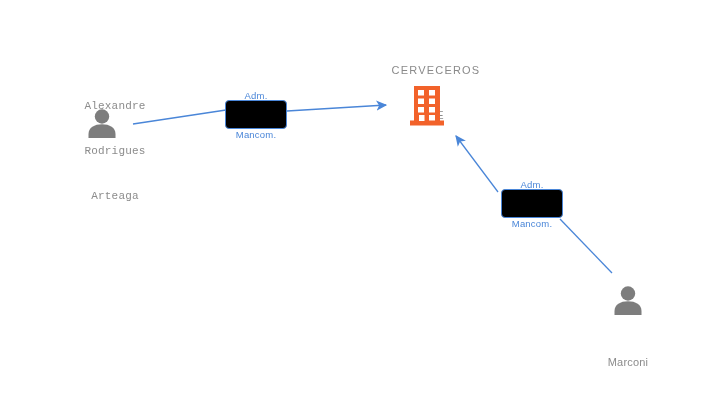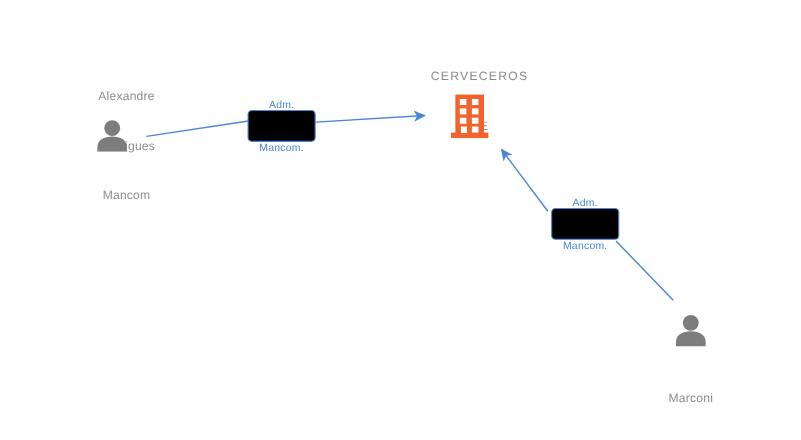--- a/index.html
+++ b/index.html
@@ -122,24 +122,24 @@
       <rect x="19" y="5" width="6" height="5.5" fill="#ffffff"></rect>
       <rect x="8" y="13.5" width="6" height="5.5" fill="#ffffff"></rect>
       <rect x="19" y="13.5" width="6" height="5.5" fill="#ffffff"></rect>
       <rect x="8" y="22" width="6" height="5.5" fill="#ffffff"></rect>
       <rect x="19" y="22" width="6" height="5.5" fill="#ffffff"></rect>
       <rect x="9" y="30" width="5.5" height="6" fill="#ffffff"></rect>
       <rect x="19" y="30" width="6" height="5.5" fill="#ffffff"></rect>
     </svg>
   </div>
 
-  <div class="node-label" style="left:35px; top:51px; width:160px;">
+  <div class="node-label" style="left:35px; top:69px; width:160px;font-family:Liberation Mono, monospace;">
     <div>Alexandre</div>
     <div>Rodrigues</div>
-    <div>Mancom</div>
+    <div>Arteaga</div>
   </div>
 
   <div class="person-icon" style="left:86px; top:108px;">
     <svg width="32" height="30" viewBox="0 0 32 30">
       <circle cx="16" cy="8.5" r="7.2" fill="#7d7d7d"></circle>
       <path d="M2.5,30 L2.5,26 C2.5,19.5 8.4,16.2 16,16.2 C23.6,16.2 29.5,19.5 29.5,26 L29.5,30 Z" fill="#7d7d7d"></path>
     </svg>
   </div>
 
   <div class="person-icon" style="left:612px; top:285px;">

